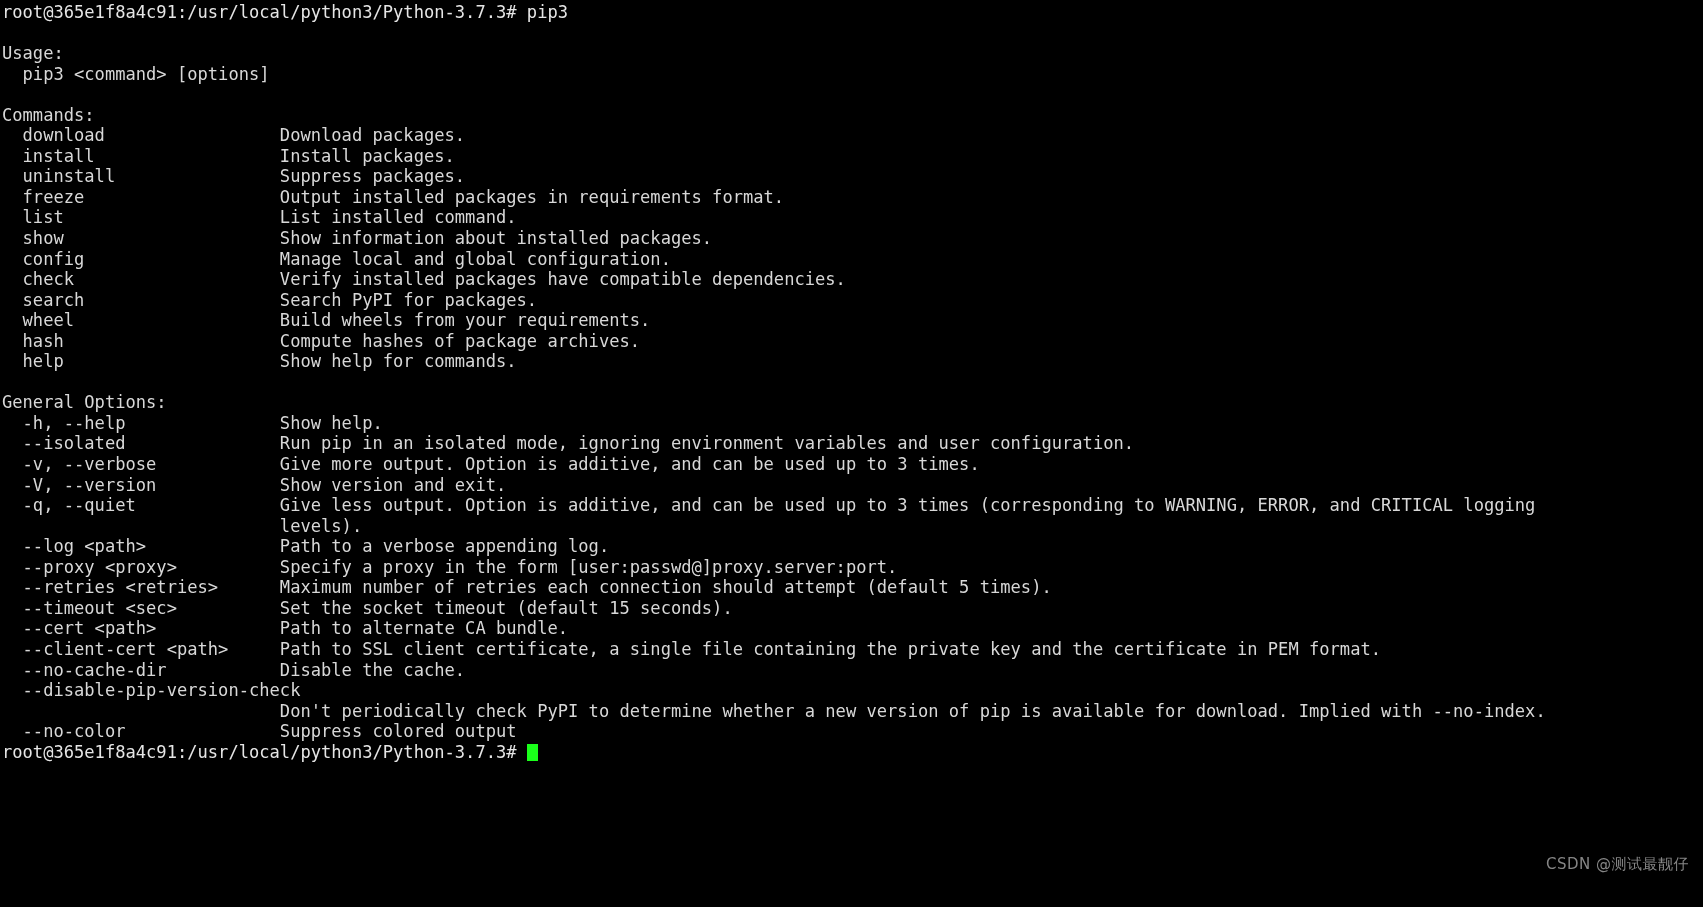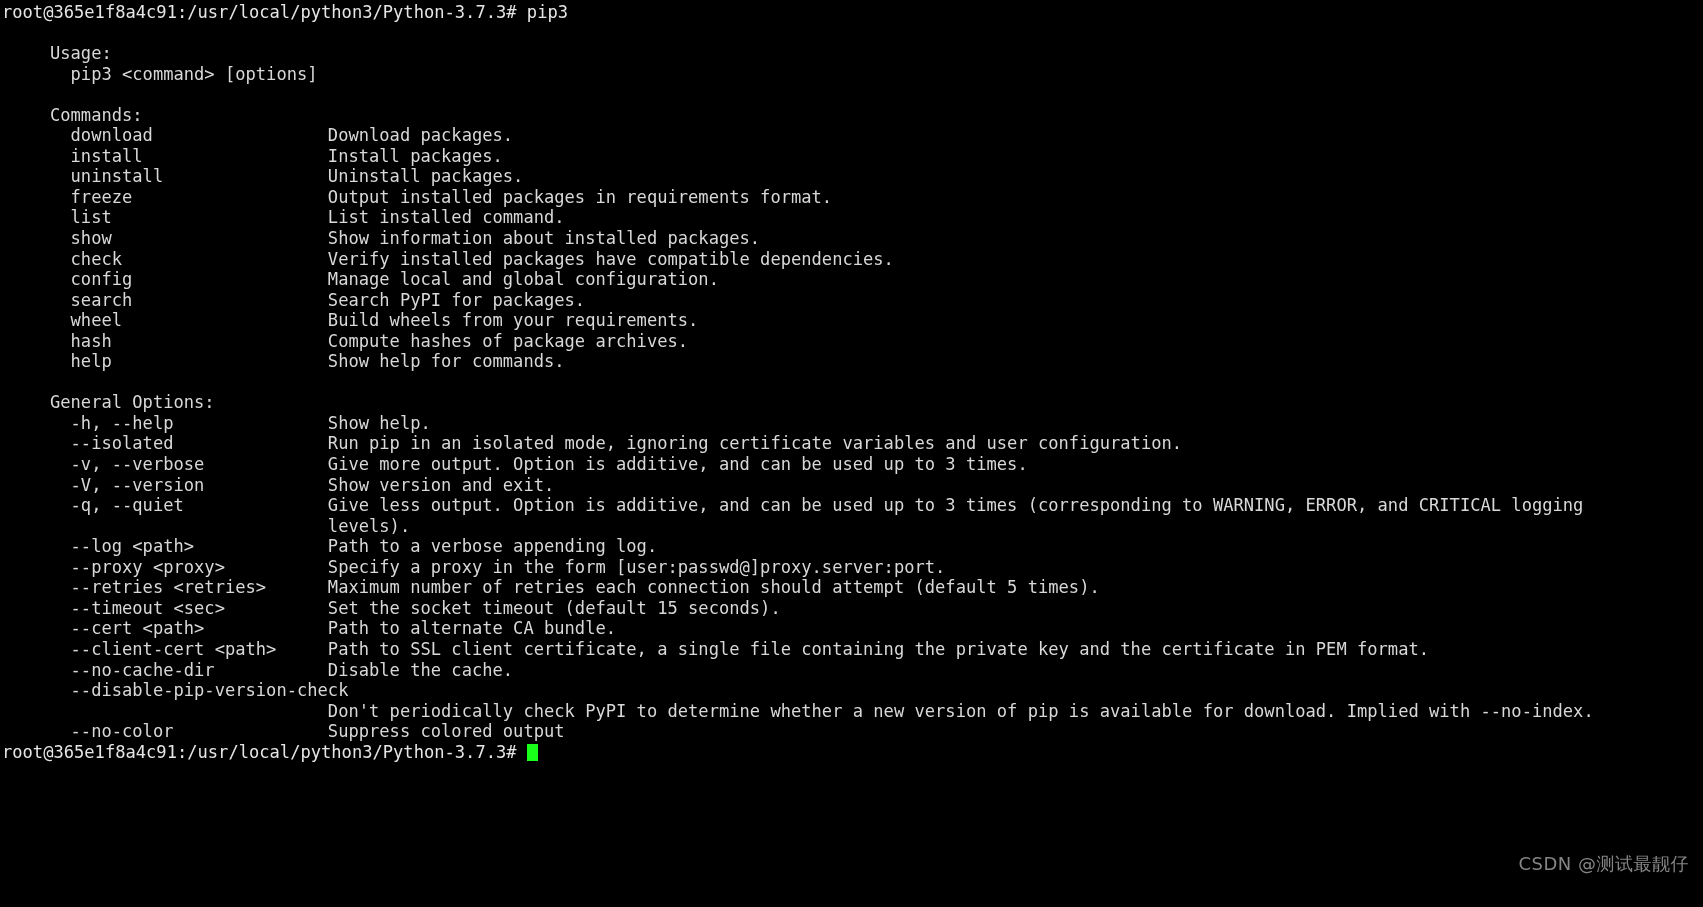--- a/index.html
+++ b/index.html
@@ -25,21 +25,20 @@
     padding: 2px 0 0 2px;
     box-sizing: border-box;
     letter-spacing: 0px;
   }
   .line {
     white-space: pre;
     height: 20.55px;
     line-height: 20.55px;
     font-size: 17.1px;
     color: #d8d8d8;
-    margin-left: 48px;
   }
   .line.blank {
     height: 20.55px;
   }
   .prompt-line {
     white-space: pre;
     height: 20.55px;
     line-height: 20.55px;
     font-size: 17.1px;
     color: #e6e6e6;
@@ -50,21 +49,21 @@
     height: 17px;
     background: #1aff1a;
     vertical-align: -3px;
   }
   .watermark {
     position: absolute;
     right: 14px;
     bottom: 32px;
     color: #8d8d8d;
     font-family: "DejaVu Sans", "Liberation Sans", sans-serif;
-    font-size: 18px;
+    font-size: 15px;
     letter-spacing: 0.5px;
     white-space: pre;
     opacity: 0.95;
   }
 </style>
 </head>
 <body>
 
 <div id="terminal">
 
@@ -74,38 +73,38 @@
 
   <div class="line">Usage:</div>
   <div class="line">  pip3 &lt;command&gt; [options]</div>
 
   <div class="line blank"></div>
 
   <div class="line">Commands:</div>
   <div id="commands-list">
       <div class="line">  download                 Download packages.</div>
       <div class="line">  install                  Install packages.</div>
-      <div class="line">  uninstall                Uninstall packages.</div>
+      <div class="line">  uninstall                Suppress packages.</div>
       <div class="line">  freeze                   Output installed packages in requirements format.</div>
       <div class="line">  list                     List installed command.</div>
       <div class="line">  show                     Show information about installed packages.</div>
+      <div class="line">  config                   Manage local and global configuration.</div>
       <div class="line">  check                    Verify installed packages have compatible dependencies.</div>
-      <div class="line">  config                   Manage local and global configuration.</div>
       <div class="line">  search                   Search PyPI for packages.</div>
       <div class="line">  wheel                    Build wheels from your requirements.</div>
       <div class="line">  hash                     Compute hashes of package archives.</div>
       <div class="line">  help                     Show help for commands.</div>
     </div>
 
   <div class="line blank"></div>
 
   <div class="line">General Options:</div>
   <div id="options-list">
       <div class="line">  -h, --help               Show help.</div>
-      <div class="line">  --isolated               Run pip in an isolated mode, ignoring certificate variables and user configuration.</div>
+      <div class="line">  --isolated               Run pip in an isolated mode, ignoring environment variables and user configuration.</div>
       <div class="line">  -v, --verbose            Give more output. Option is additive, and can be used up to 3 times.</div>
       <div class="line">  -V, --version            Show version and exit.</div>
       <div class="line">  -q, --quiet              Give less output. Option is additive, and can be used up to 3 times (corresponding to WARNING, ERROR, and CRITICAL logging</div>
       <div class="line">                           levels).</div>
       <div class="line">  --log &lt;path&gt;             Path to a verbose appending log.</div>
       <div class="line">  --proxy &lt;proxy&gt;          Specify a proxy in the form [user:passwd@]proxy.server:port.</div>
       <div class="line">  --retries &lt;retries&gt;      Maximum number of retries each connection should attempt (default 5 times).</div>
       <div class="line">  --timeout &lt;sec&gt;          Set the socket timeout (default 15 seconds).</div>
       <div class="line">  --cert &lt;path&gt;            Path to alternate CA bundle.</div>
       <div class="line">  --client-cert &lt;path&gt;     Path to SSL client certificate, a single file containing the private key and the certificate in PEM format.</div>

